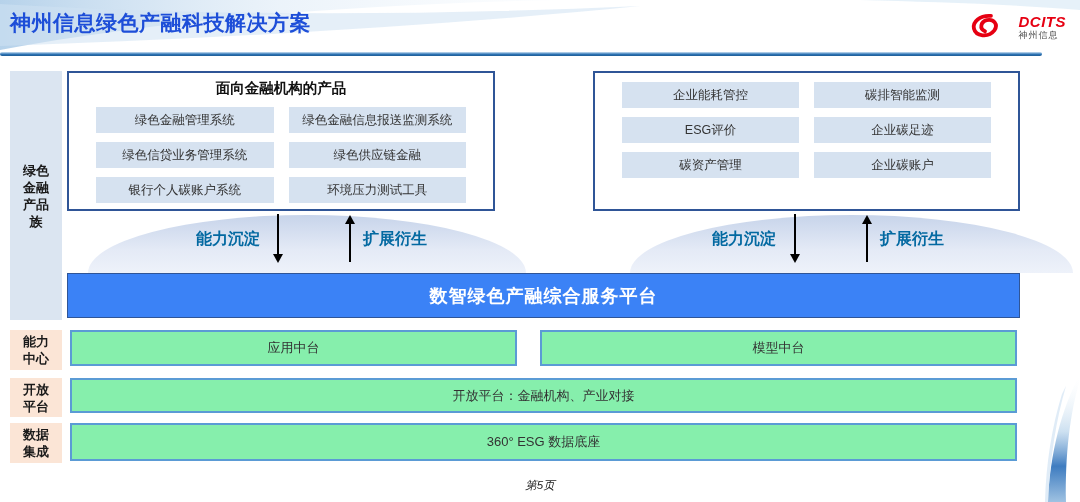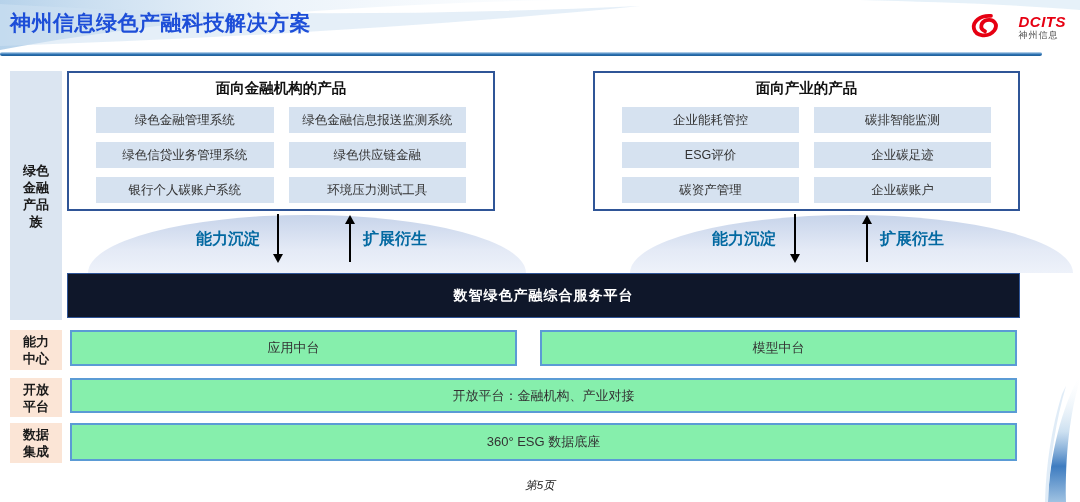--- a/index.html
+++ b/index.html
@@ -77,23 +77,23 @@
   }
   .v-arrow.up { top:224px; height:38px; }
   .v-arrow.up::before {
     content:""; position:absolute; top:-9px; left:-4px;
     border:5px solid transparent; border-top:none; border-bottom:9px solid #000;
   }
 
   
   .platform-bar {
     position:absolute; left:67px; top:273px; width:953px; height:45px;
-    background:#0f172a; border:1px solid #2f5597;
+    background:#3b82f6; border:1px solid #2f5597;
     display:flex; align-items:center; justify-content:center;
-    color:#ffffff; font-size:14px; font-weight:bold; letter-spacing:1px;
+    color:#ffffff; font-size:18px; font-weight:bold; letter-spacing:1px;
   }
   .outline-box {
     position:absolute; background:#86efac; border:2px solid #5b9bd5;
     display:flex; align-items:center; justify-content:center;
     font-size:13px; color:#333;
   }
   .mid-box-app   { left:70px;  top:330px; width:447px; height:36px; }
   .mid-box-model { left:540px; top:330px; width:477px; height:36px; }
   .open-box { left:70px; top:378px; width:947px; height:35px; }
   .data-box { left:70px; top:423px; width:947px; height:38px; }
@@ -150,21 +150,20 @@
     <div class="item">绿色金融管理系统</div>
     <div class="item">绿色金融信息报送监测系统</div>
     <div class="item">绿色信贷业务管理系统</div>
     <div class="item">绿色供应链金融</div>
     <div class="item">银行个人碳账户系统</div>
     <div class="item">环境压力测试工具</div>
   </div>
 </div>
 
 <div class="product-box right">
-  <div class="box-title">面向产业的产品</div>
   <div class="items-grid">
     <div class="item">企业能耗管控</div>
     <div class="item">碳排智能监测</div>
     <div class="item">ESG评价</div>
     <div class="item">企业碳足迹</div>
     <div class="item">碳资产管理</div>
     <div class="item">企业碳账户</div>
   </div>
 </div>
 

